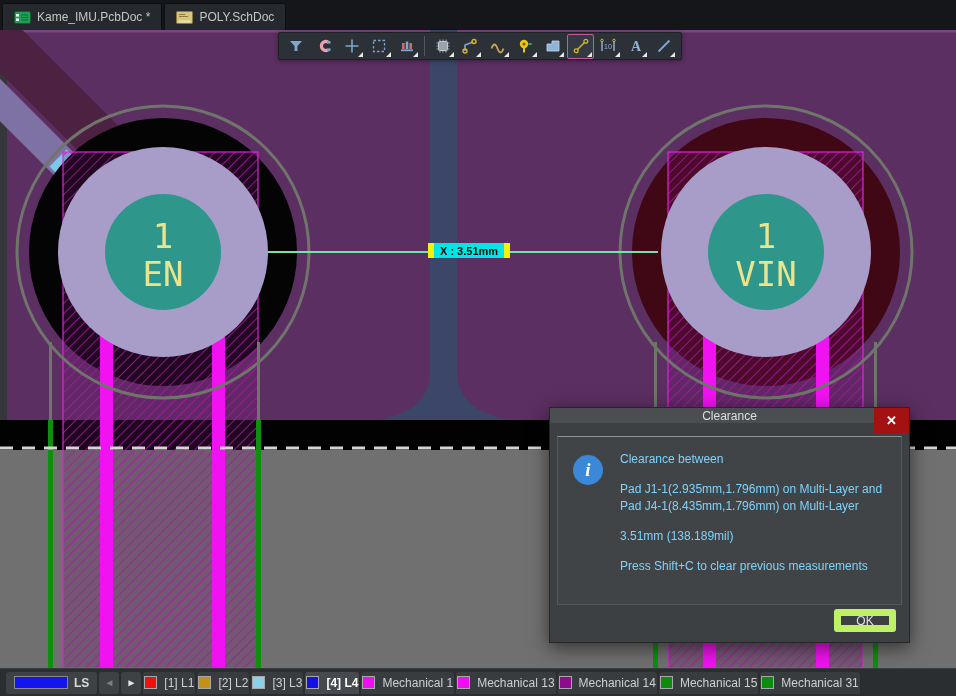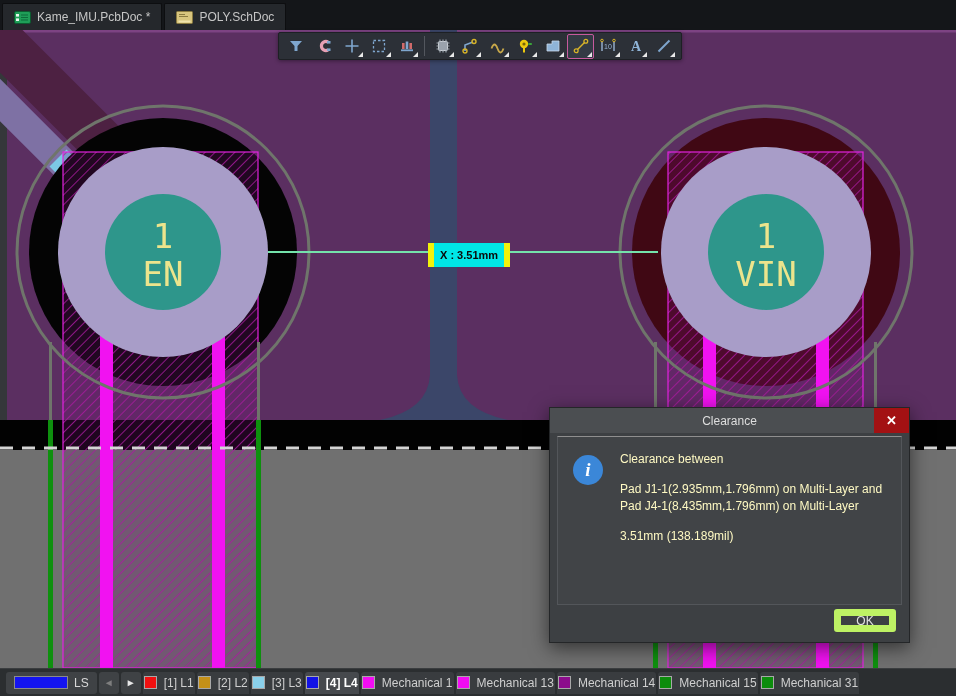--- a/index.html
+++ b/index.html
@@ -18,39 +18,39 @@
   .canvas svg.board { position:absolute; top:0; left:0; }
 
   
   .floatbar { position:absolute; top:2px; left:278px; width:404px; height:28px; background:#2c3037; border:1px solid #1d2024; border-radius:2px; display:flex; align-items:center; padding:0 4px; gap:1px; box-shadow:0 1px 4px rgba(0,0,0,.4); }
   .tool { position:relative; width:27px; height:25px; display:flex; align-items:center; justify-content:center; border:1px solid transparent; border-radius:2px; cursor:pointer; }
   .tool.selected { border-color:#c75a9e; background:#333a44; }
   .tool .dd { position:absolute; right:1px; bottom:1px; width:0; height:0; border-left:5px solid transparent; border-bottom:5px solid #e8e8e8; }
   .tool-sep { width:1px; height:20px; background:#53575e; margin:0 3px; }
 
   
-  .meas-label { position:absolute; left:428px; top:213px; height:24px; display:flex; align-items:stretch; }
+  .meas-label { position:absolute; left:428px; top:213px; height:15px; display:flex; align-items:stretch; }
   .meas-label .ybar { width:6px; background:#f2f20a; }
   .meas-label .val { background:#00e6e6; color:#0a0a0a; font-size:11px; font-weight:bold; display:flex; align-items:center; padding:0 6px; white-space:nowrap; }
 
   
   .dialog { position:absolute; left:549px; top:407px; width:361px; height:236px; background:#3d4043; border:1px solid #242628; box-shadow:0 5px 18px rgba(0,0,0,.55); }
-  .dlg-title { position:relative; height:25px; background:#4b4e51; display:flex; align-items:center; justify-content:center; color:#dedede; font-size:12px; }
+  .dlg-title { position:relative; height:15px; background:#4b4e51; display:flex; align-items:center; justify-content:center; color:#dedede; font-size:12px; }
   .dlg-close { position:absolute; right:0; top:0; width:35px; height:25px; background:#a31113; color:#fff; font-size:13px; font-weight:bold; display:flex; align-items:center; justify-content:center; cursor:pointer; }
   .dlg-panel { position:absolute; left:7px; right:7px; top:28px; height:169px; background:#414447; border:1px solid #53565a; border-top-color:#8f8f8f; }
   .dlg-info { position:absolute; left:15px; top:18px; width:30px; height:30px; border-radius:50%; background:#3b87d8; color:#fff; font-family:"Liberation Serif", serif; font-style:italic; font-weight:bold; font-size:19px; display:flex; align-items:center; justify-content:center; }
-  .dlg-text { position:absolute; left:62px; top:14px; right:10px; color:#fef9c3; font-size:12px; line-height:17px; }
+  .dlg-text { position:absolute; left:62px; top:14px; right:10px; color:#7dd3fc; font-size:12px; line-height:17px; }
   .dlg-text .gap { height:13px; }
   .dlg-ok { position:absolute; right:13px; bottom:10px; width:62px; height:23px; background:#3d4043; border:7px solid #bef264; border-radius:3px; color:#e2e2e2; font-size:12px; display:flex; align-items:center; justify-content:center; cursor:pointer; }
 
   
   .layerbar { position:absolute; left:0; bottom:0; width:956px; height:28px; background:#2b2e30; border-top:1px solid #3a3d3f; display:flex; align-items:center; gap:2px; padding:0 0 0 6px; overflow:hidden; }
   .ls-chip { height:22px; background:#3f4245; border-radius:3px; display:flex; align-items:center; gap:6px; padding:0 8px; cursor:pointer; }
   .ls-swatch { width:54px; height:13px; border:1px solid #8a8a8a; }
-  .ls-chip span.lbl { color:#d8d8d8; font-size:12px; }
+  .ls-chip span.lbl { color:#d8d8d8; font-size:12px;font-weight:bold; }
   .nav-btn { width:20px; height:22px; background:#3f4245; border-radius:3px; display:flex; align-items:center; justify-content:center; font-size:10px; cursor:pointer; }
   .nav-btn.prev { color:#7e7e7e; }
   .nav-btn.next { color:#e8e8e8; }
   .layer-tab { height:22px; background:#393c3f; border-radius:3px 3px 0 0; display:flex; align-items:center; gap:7px; padding:0 1px; color:#cfcfcf; font-size:12px; white-space:nowrap; cursor:pointer; }
   .layer-tab.active { background:#46494d; color:#ffffff; font-weight:bold; }
   .sw { width:13px; height:13px; border:1px solid #a8a8a8; flex:0 0 auto; }
 </style>
 </head>
 <body>
 
@@ -261,20 +261,21 @@
     <div class="dlg-panel">
       <div class="dlg-info">i</div>
       <div class="dlg-text">
         <div>Clearance between</div>
         <div class="gap"></div>
         <div>Pad J1-1(2.935mm,1.796mm) on Multi-Layer and</div>
         <div>Pad J4-1(8.435mm,1.796mm) on Multi-Layer</div>
         <div class="gap"></div>
         <div>3.51mm (138.189mil)</div>
         <div class="gap"></div>
+        <div>Press Shift+C to clear previous measurements</div>
       </div>
     </div>
     <div class="dlg-ok">OK</div>
   </div>
 
   <div class="layerbar">
     <div class="ls-chip">
       <div class="ls-swatch" style="background: rgb(20, 20, 240);"></div>
       <span class="lbl">LS</span>
     </div>

